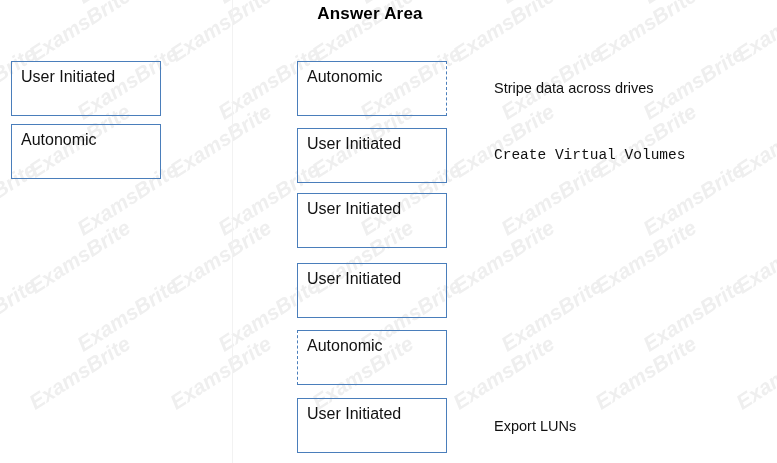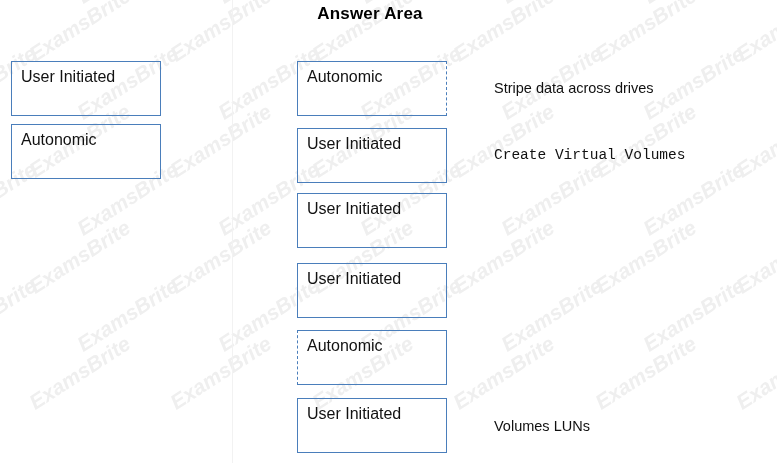--- a/index.html
+++ b/index.html
@@ -163,16 +163,16 @@
     </div>
     <div class="ans-box" id="ans-4">
       <span>Autonomic</span>
     </div>
     <div class="ans-box" id="ans-5">
       <span>User Initiated</span>
     </div>
 
     <div class="task-label" id="task-0">Stripe data across drives</div>
     <div class="task-label" id="task-1">Create Virtual Volumes</div>
-    <div class="task-label" id="task-5">Volumes LUNs</div>
+    <div class="task-label" id="task-5">Export LUNs</div>
 
   </div>
 </div>
 
 </body></html>

